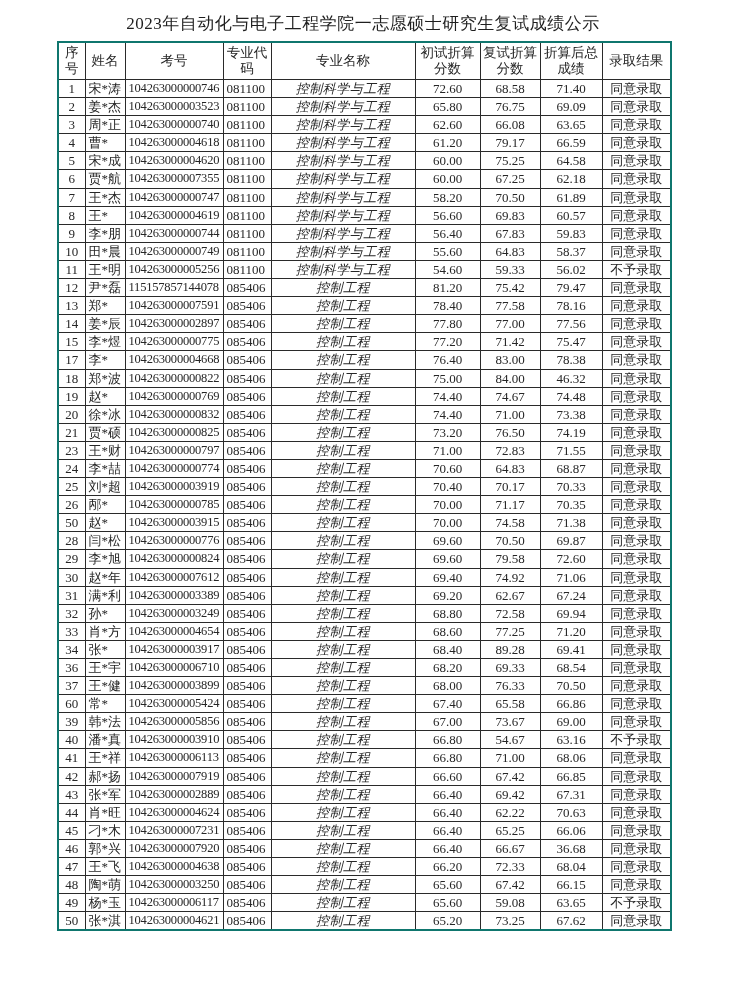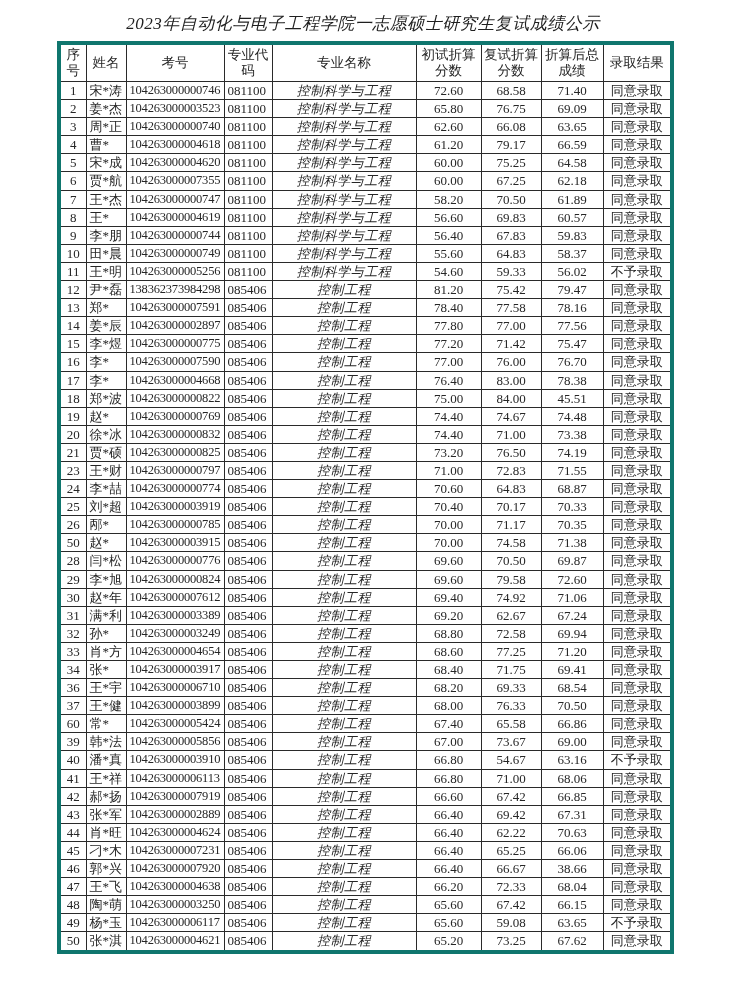--- a/index.html
+++ b/index.html
@@ -4,25 +4,25 @@
 <style>
   html,body{margin:0;padding:0;}
   body{
     width:735px;height:988px;background:#ffffff;
     font-family:"Liberation Serif","DejaVu Serif",serif;
     color:#222222;overflow:hidden;
   }
   .doc-title{
     margin:12px 9px 0 0;text-align:center;
     font-size:17px;line-height:24px;color:#1f1f1f;
-    letter-spacing:0.5px;white-space:nowrap;font-style:italic;
+    letter-spacing:0.5px;white-space:nowrap;
   }
   table.results{
     margin:5px 0 0 57px;border-collapse:collapse;table-layout:fixed;
-    width:613px;border:4px solid #0f766e;
+    width:613px;border:2px solid #0f766e;
   }
   .results th,.results td{
     border:1px solid #2a2a2a;padding:0;overflow:hidden;
     font-size:13px;color:#262626;font-weight:normal;
   }
   .results thead th{
     height:36px;text-align:center;vertical-align:middle;
     line-height:16px;font-size:13.5px;
   }
   .results tbody td{
@@ -186,21 +186,21 @@
         <td class="c3">081100</td>
         <td class="c4">控制科学与工程</td>
         <td class="c5">54.60</td>
         <td class="c6">59.33</td>
         <td class="c7">56.02</td>
         <td class="c8">不予录取</td>
       </tr>
       <tr>
         <td class="c0">12</td>
         <td class="c1">尹*磊</td>
-        <td class="c2">138362373984298</td>
+        <td class="c2">115157857144078</td>
         <td class="c3">085406</td>
         <td class="c4">控制工程</td>
         <td class="c5">81.20</td>
         <td class="c6">75.42</td>
         <td class="c7">79.47</td>
         <td class="c8">同意录取</td>
       </tr>
       <tr>
         <td class="c0">13</td>
         <td class="c1">郑*</td>
@@ -228,50 +228,39 @@
         <td class="c1">李*煜</td>
         <td class="c2">104263000000775</td>
         <td class="c3">085406</td>
         <td class="c4">控制工程</td>
         <td class="c5">77.20</td>
         <td class="c6">71.42</td>
         <td class="c7">75.47</td>
         <td class="c8">同意录取</td>
       </tr>
       <tr>
-        <td class="c0">16</td>
-        <td class="c1">李*</td>
-        <td class="c2">104263000007590</td>
-        <td class="c3">085406</td>
-        <td class="c4">控制工程</td>
-        <td class="c5">77.00</td>
-        <td class="c6">76.00</td>
-        <td class="c7">76.70</td>
-        <td class="c8">同意录取</td>
-      </tr>
-      <tr>
         <td class="c0">17</td>
         <td class="c1">李*</td>
         <td class="c2">104263000004668</td>
         <td class="c3">085406</td>
         <td class="c4">控制工程</td>
         <td class="c5">76.40</td>
         <td class="c6">83.00</td>
         <td class="c7">78.38</td>
         <td class="c8">同意录取</td>
       </tr>
       <tr>
         <td class="c0">18</td>
         <td class="c1">郑*波</td>
         <td class="c2">104263000000822</td>
         <td class="c3">085406</td>
         <td class="c4">控制工程</td>
         <td class="c5">75.00</td>
         <td class="c6">84.00</td>
-        <td class="c7">45.51</td>
+        <td class="c7">46.32</td>
         <td class="c8">同意录取</td>
       </tr>
       <tr>
         <td class="c0">19</td>
         <td class="c1">赵*</td>
         <td class="c2">104263000000769</td>
         <td class="c3">085406</td>
         <td class="c4">控制工程</td>
         <td class="c5">74.40</td>
         <td class="c6">74.67</td>
@@ -421,21 +410,21 @@
         <td class="c7">71.20</td>
         <td class="c8">同意录取</td>
       </tr>
       <tr>
         <td class="c0">34</td>
         <td class="c1">张*</td>
         <td class="c2">104263000003917</td>
         <td class="c3">085406</td>
         <td class="c4">控制工程</td>
         <td class="c5">68.40</td>
-        <td class="c6">71.75</td>
+        <td class="c6">89.28</td>
         <td class="c7">69.41</td>
         <td class="c8">同意录取</td>
       </tr>
       <tr>
         <td class="c0">36</td>
         <td class="c1">王*宇</td>
         <td class="c2">104263000006710</td>
         <td class="c3">085406</td>
         <td class="c4">控制工程</td>
         <td class="c5">68.20</td>
@@ -543,21 +532,21 @@
         <td class="c8">同意录取</td>
       </tr>
       <tr>
         <td class="c0">46</td>
         <td class="c1">郭*兴</td>
         <td class="c2">104263000007920</td>
         <td class="c3">085406</td>
         <td class="c4">控制工程</td>
         <td class="c5">66.40</td>
         <td class="c6">66.67</td>
-        <td class="c7">38.66</td>
+        <td class="c7">36.68</td>
         <td class="c8">同意录取</td>
       </tr>
       <tr>
         <td class="c0">47</td>
         <td class="c1">王*飞</td>
         <td class="c2">104263000004638</td>
         <td class="c3">085406</td>
         <td class="c4">控制工程</td>
         <td class="c5">66.20</td>
         <td class="c6">72.33</td>

